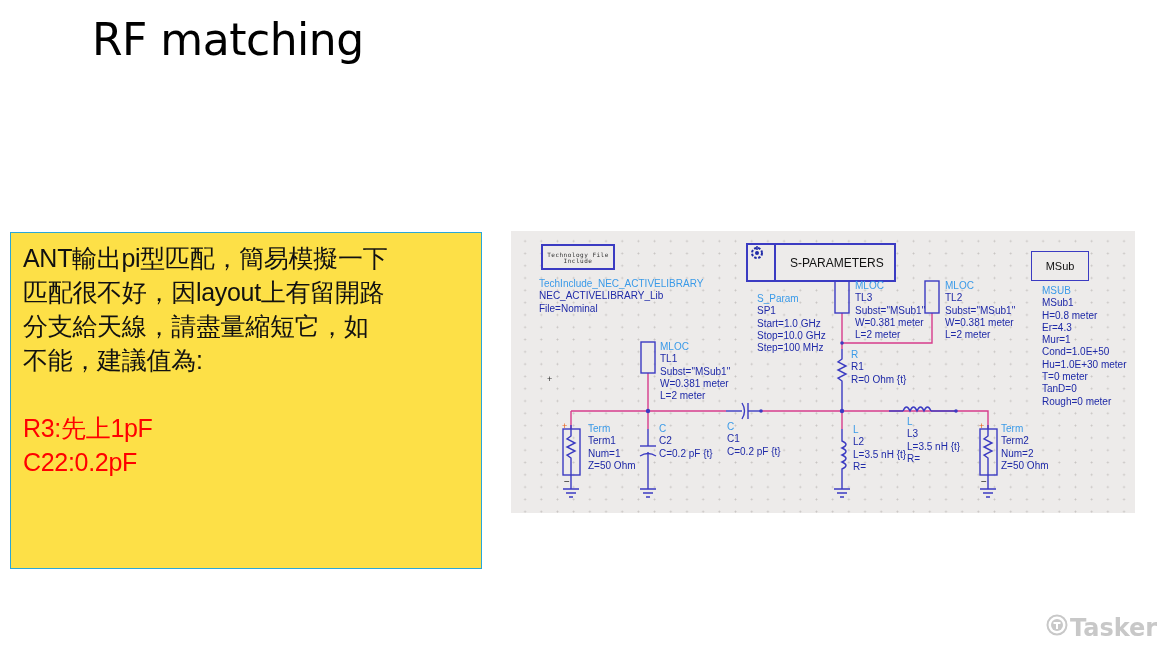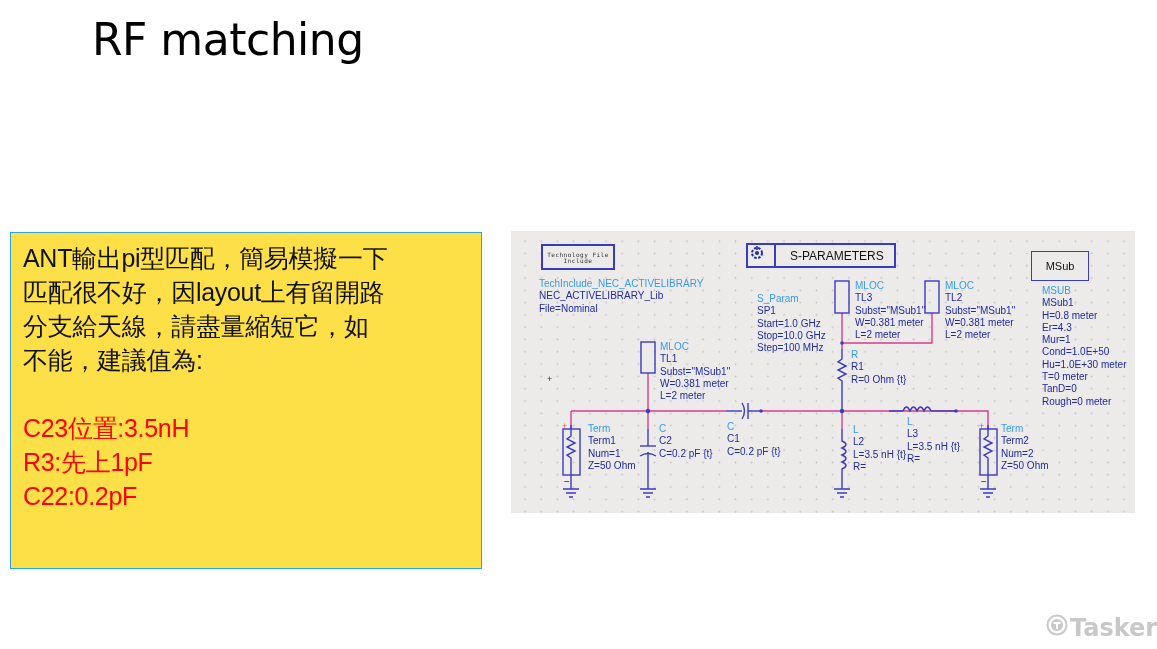--- a/index.html
+++ b/index.html
@@ -31,21 +31,21 @@
   .lbl { position: absolute; font-size: 10px; line-height: 12.3px; color: #1f2aa8; white-space: nowrap; }
   .lbl .t { color: #3a9ae8; display: block; }
   .lbl .n { display: block; }
   .tech-box {
     position: absolute; left: 30px; top: 13px; width: 74px; height: 26px;
     border: 2px solid #3b3bc2; box-sizing: border-box; background: #edebea;
     font-family: "DejaVu Sans Mono", "Liberation Mono", monospace; font-size: 6px;
     text-align: center; color: #333; line-height: 6px; padding-top: 6px; letter-spacing: 0.5px;
   }
   .sp-box {
-    position: absolute; left: 235px; top: 12px; width: 150px; height: 25px;
+    position: absolute; left: 235px; top: 12px; width: 150px; height: 39px;
     border: 2px solid #3b3bc2; box-sizing: border-box; background: #edebea; display: flex;
   }
   .sp-icon { width: 26px; border-right: 2px solid #3b3bc2; display: flex; align-items: center; justify-content: center; }
   .sp-label { flex: 1; font-size: 12px; color: #111; display: flex; align-items: center; padding-left: 14px; }
   .msub-box {
     position: absolute; left: 520px; top: 20px; width: 58px; height: 30px;
     border: 1.5px solid #3b3bc2; box-sizing: border-box; font-size: 11px; color: #111;
     display: flex; align-items: center; justify-content: center; background: #edebea;
   }
   .watermark {
@@ -57,21 +57,20 @@
 <body>
 
 <div class="slide-title">RF matching</div>
 
 <div class="note-box">
   <div class="note-line">ANT輸出pi型匹配，簡易模擬一下</div>
   <div class="note-line">匹配很不好，因layout上有留開路</div>
   <div class="note-line">分支給天線，請盡量縮短它，如</div>
   <div class="note-line">不能，建議值為:</div>
   <div class="note-gap"></div>
-  <div class="note-line note-red">C23位置:3.5nH</div>
   <div class="note-line note-red">R3:先上1pF</div>
   <div class="note-line note-red">C22:0.2pF</div>
 </div>
 
 <div class="schematic">
   <svg width="624" height="282" viewBox="0 0 624 282">
 
     <g stroke="#d63c8c" stroke-width="1.4" fill="none">
 
       <path d="M60 180 H215"></path>

